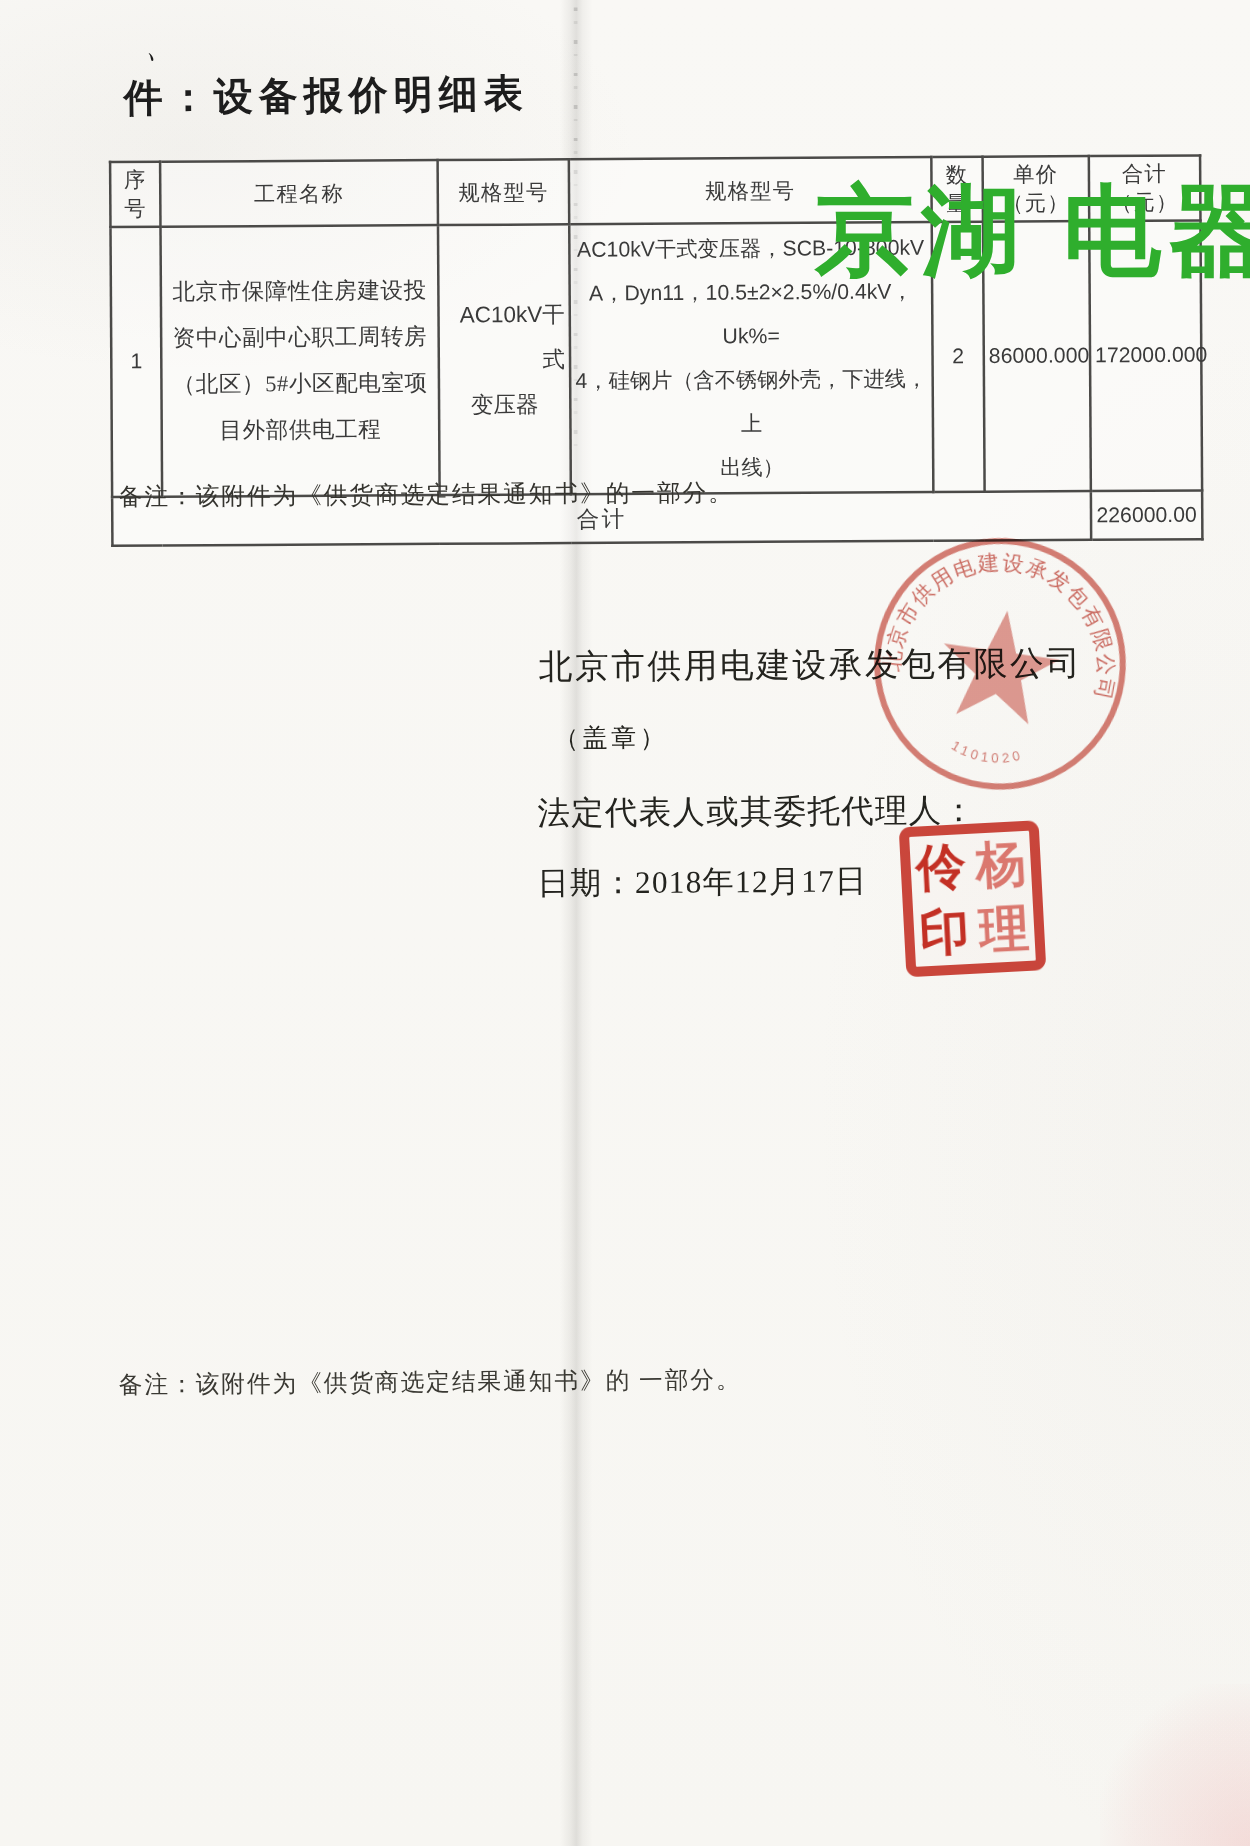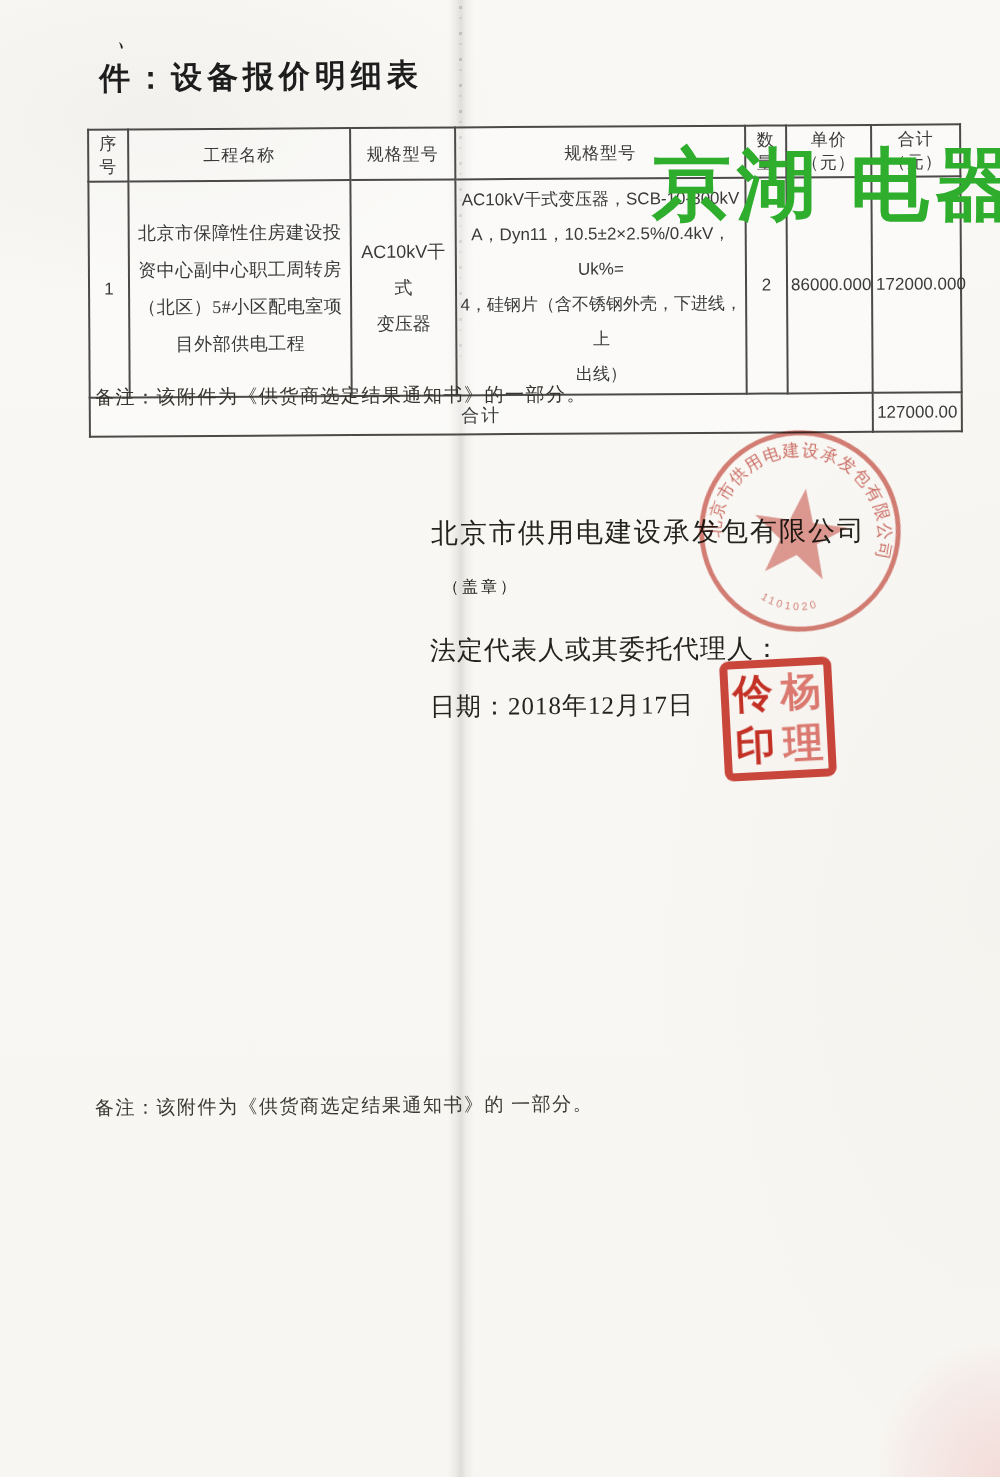--- a/index.html
+++ b/index.html
@@ -47,33 +47,33 @@
     border:2px solid #4b4a48;
     text-align:center;vertical-align:middle;
     font-weight:400;padding:2px 3px;color:#3a3a3a;
   }
   th.h{font-size:17px;letter-spacing:1px;height:38px;color:#4a4a48;}
   col.c-idx{width:40px;} col.c-proj{width:222px;} col.c-equip{width:105px;}
   col.c-spec{width:290px;} col.c-qty{width:41px;} col.c-price{width:85px;} col.c-total{width:89px;}
   .cell-idx{font-family:"Liberation Sans",sans-serif;font-size:17px;}
   .cell-proj{font-size:18px;line-height:37px;letter-spacing:0.5px;height:140px;}
   .cell-equip{font-size:18px;line-height:36px;}
-  .cell-equip .lat{font-family:"Liberation Sans",sans-serif;}
+  .cell-equip .lat{font-family:"Liberation Sans",sans-serif;text-align:right;}
   .cell-spec{font-size:17px;line-height:35px;font-family:"Liberation Sans",sans-serif;color:#454545;}
   .num{font-family:"Liberation Sans",sans-serif;font-size:17px;color:#3f3f3f;}
   .total-label{font-size:18px;letter-spacing:2px;}
   .total-row td{height:33px;}
   
   .note{position:absolute;font-size:19px;letter-spacing:1.5px;color:#35342f;}
   .note.top{left:95px;top:383px;transform:rotate(-0.4deg);}
   .note.bottom{left:95px;top:1093px;transform:rotate(-0.5deg);color:#3a3933;}
   
   .sig{position:absolute;color:#24241f;transform:rotate(-0.4deg);}
   .sig-company{left:431px;top:514px;font-size:27px;letter-spacing:2px;}
-  .sig-seal{left:443px;top:577px;font-size:16px;letter-spacing:3px;}
+  .sig-seal{left:443px;top:577px;font-size:20px;letter-spacing:3px;}
   .sig-rep{left:430px;top:632px;font-size:26px;letter-spacing:1px;}
   .sig-date{left:430px;top:689px;font-size:25px;letter-spacing:1px;}
   
   .stamp-round{
     position:absolute;left:693px;top:424px;width:214px;height:214px;
     mix-blend-mode:multiply;opacity:.88;filter:blur(0.3px);
     transform:rotate(8deg);
   }
   
   .stamp-square{
@@ -144,21 +144,21 @@
           <div>A，Dyn11，10.5±2×2.5%/0.4kV，Uk%=</div>
           <div>4，硅钢片（含不锈钢外壳，下进线，上</div>
           <div>出线）</div>
         </td>
         <td class="num">2</td>
         <td class="num">86000.000</td>
         <td class="num">172000.000</td>
       </tr>
       <tr class="total-row">
         <td colspan="6" class="total-label">合计</td>
-        <td class="num">127000.00</td>
+        <td class="num">226000.00</td>
       </tr>
     </tbody>
       </table>
   </div>
 
   <div class="note top">备注：该附件为《供货商选定结果通知书》的一部分。</div>
 
   <div class="sig sig-company">北京市供用电建设承发包有限公司</div>
   <div class="sig sig-seal">（盖章）</div>
   <div class="sig sig-rep">法定代表人或其委托代理人：</div>

